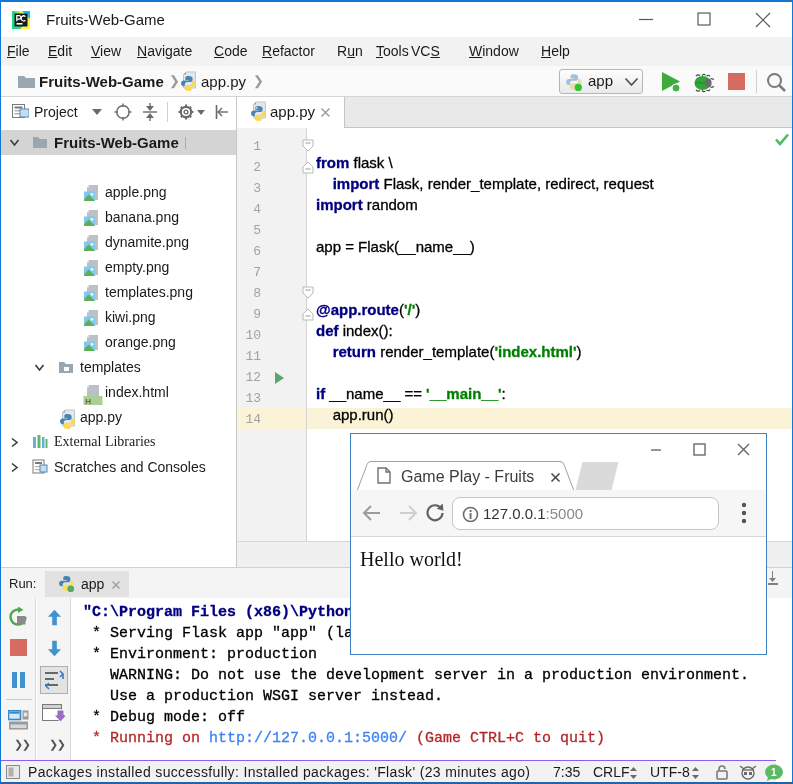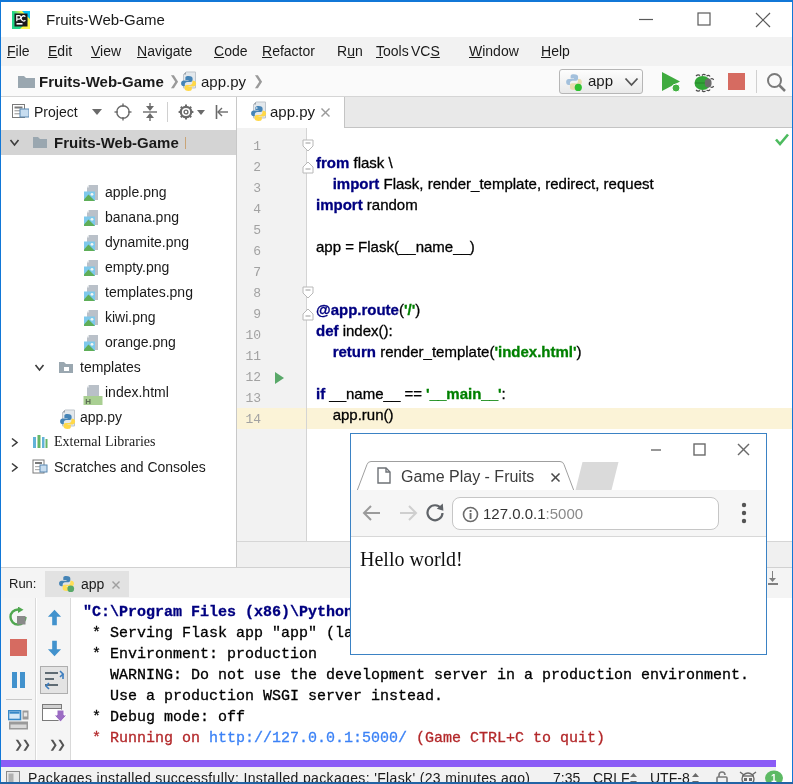--- a/index.html
+++ b/index.html
@@ -45,21 +45,21 @@
 #runtab { position:absolute; left:44px; top:3px; width:84px; height:26px; background:#e2e2e2; }
 #runtab .rname { position:absolute; left:36px; top:5px; font-size:14px; color:#1a1a1a; }
 #runbody { left:1px; top:598px; width:791px; height:162px; background:#fff; }
 #rcol1 { position:absolute; left:0; top:0; width:35px; height:162px; background:#f5f5f5; border-right:1px solid #d9d9d9; }
 #rcol2 { position:absolute; left:36px; top:0; width:34px; height:162px; background:#f5f5f5; border-right:1px solid #d9d9d9; }
 #console { position:absolute; left:82px; top:4px; font-family:"Liberation Mono",monospace; font-size:15px; line-height:21px; color:#000; white-space:pre; -webkit-text-stroke:0.3px; }
 .cnavy { color:#000080; font-weight:bold; }
 .cred { color:#b3282a; }
 .curl { color:#3b82f6; }
 
-#statusbar { left:1px; top:760px; width:775px; height:22px; background:#f2f2f2; border-top:7px solid #8b5cf6; font-size:14px; color:#1a1a1a;text-decoration:underline; }
+#statusbar { left:1px; top:760px; width:775px; height:22px; background:#f2f2f2; border-top:1px solid #8b5cf6; font-size:14px; color:#1a1a1a;text-decoration:underline; }
 #statusbar .smsg { position:absolute; left:27px; top:3px; letter-spacing:0.35px; }
 #statusbar .sitem { position:absolute; top:3px; }
 
 #browser { left:350px; top:433px; width:417px; height:222px; background:#fff; border:1px solid #3b82c4; z-index:50; }
 #bnewtab { position:absolute; left:228px; top:28px; width:36px; height:28px; background:#dadada; transform:skewX(-14deg); }
 #btoolbar { position:absolute; left:0; top:56px; width:415px; height:47px; background:#f6f6f6; border-bottom:1px solid #d8d8d8; }
 #burl { position:absolute; left:101px; top:7px; width:267px; height:33px; background:#fff; border:1px solid #c6c6c6; border-radius:8px; }
 #burl .utext { position:absolute; left:30px; top:7px; font-size:15px; color:#333; white-space:nowrap; }
 #burl .uport { color:#8a8a8a; }
 #bcontent { position:absolute; left:0; top:104px; width:415px; height:116px; background:#fff; }

